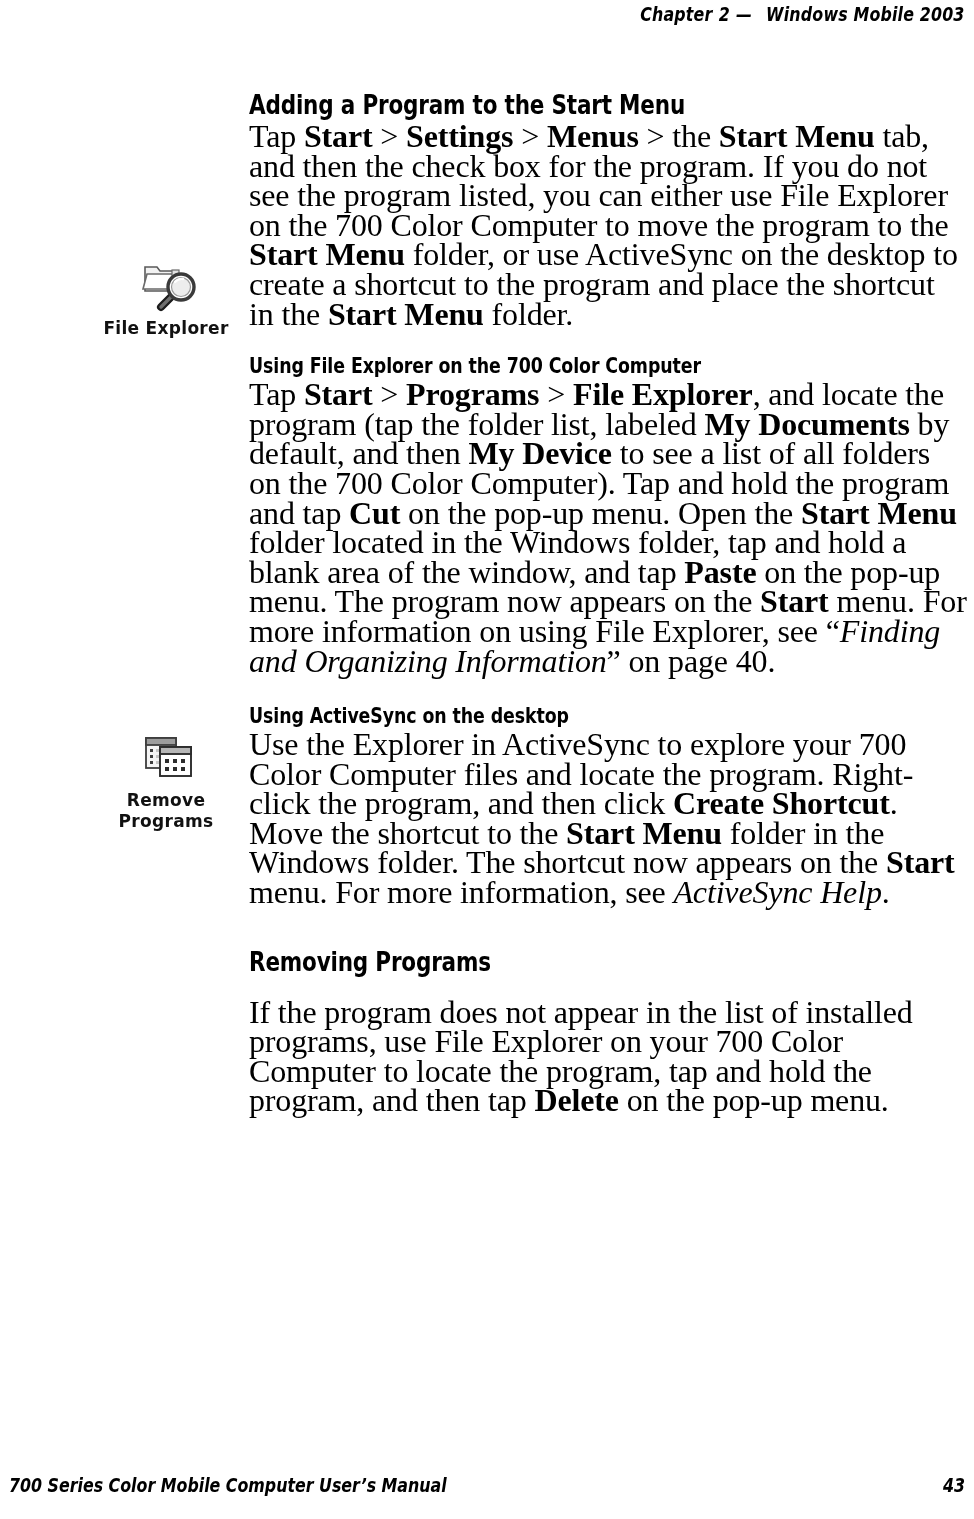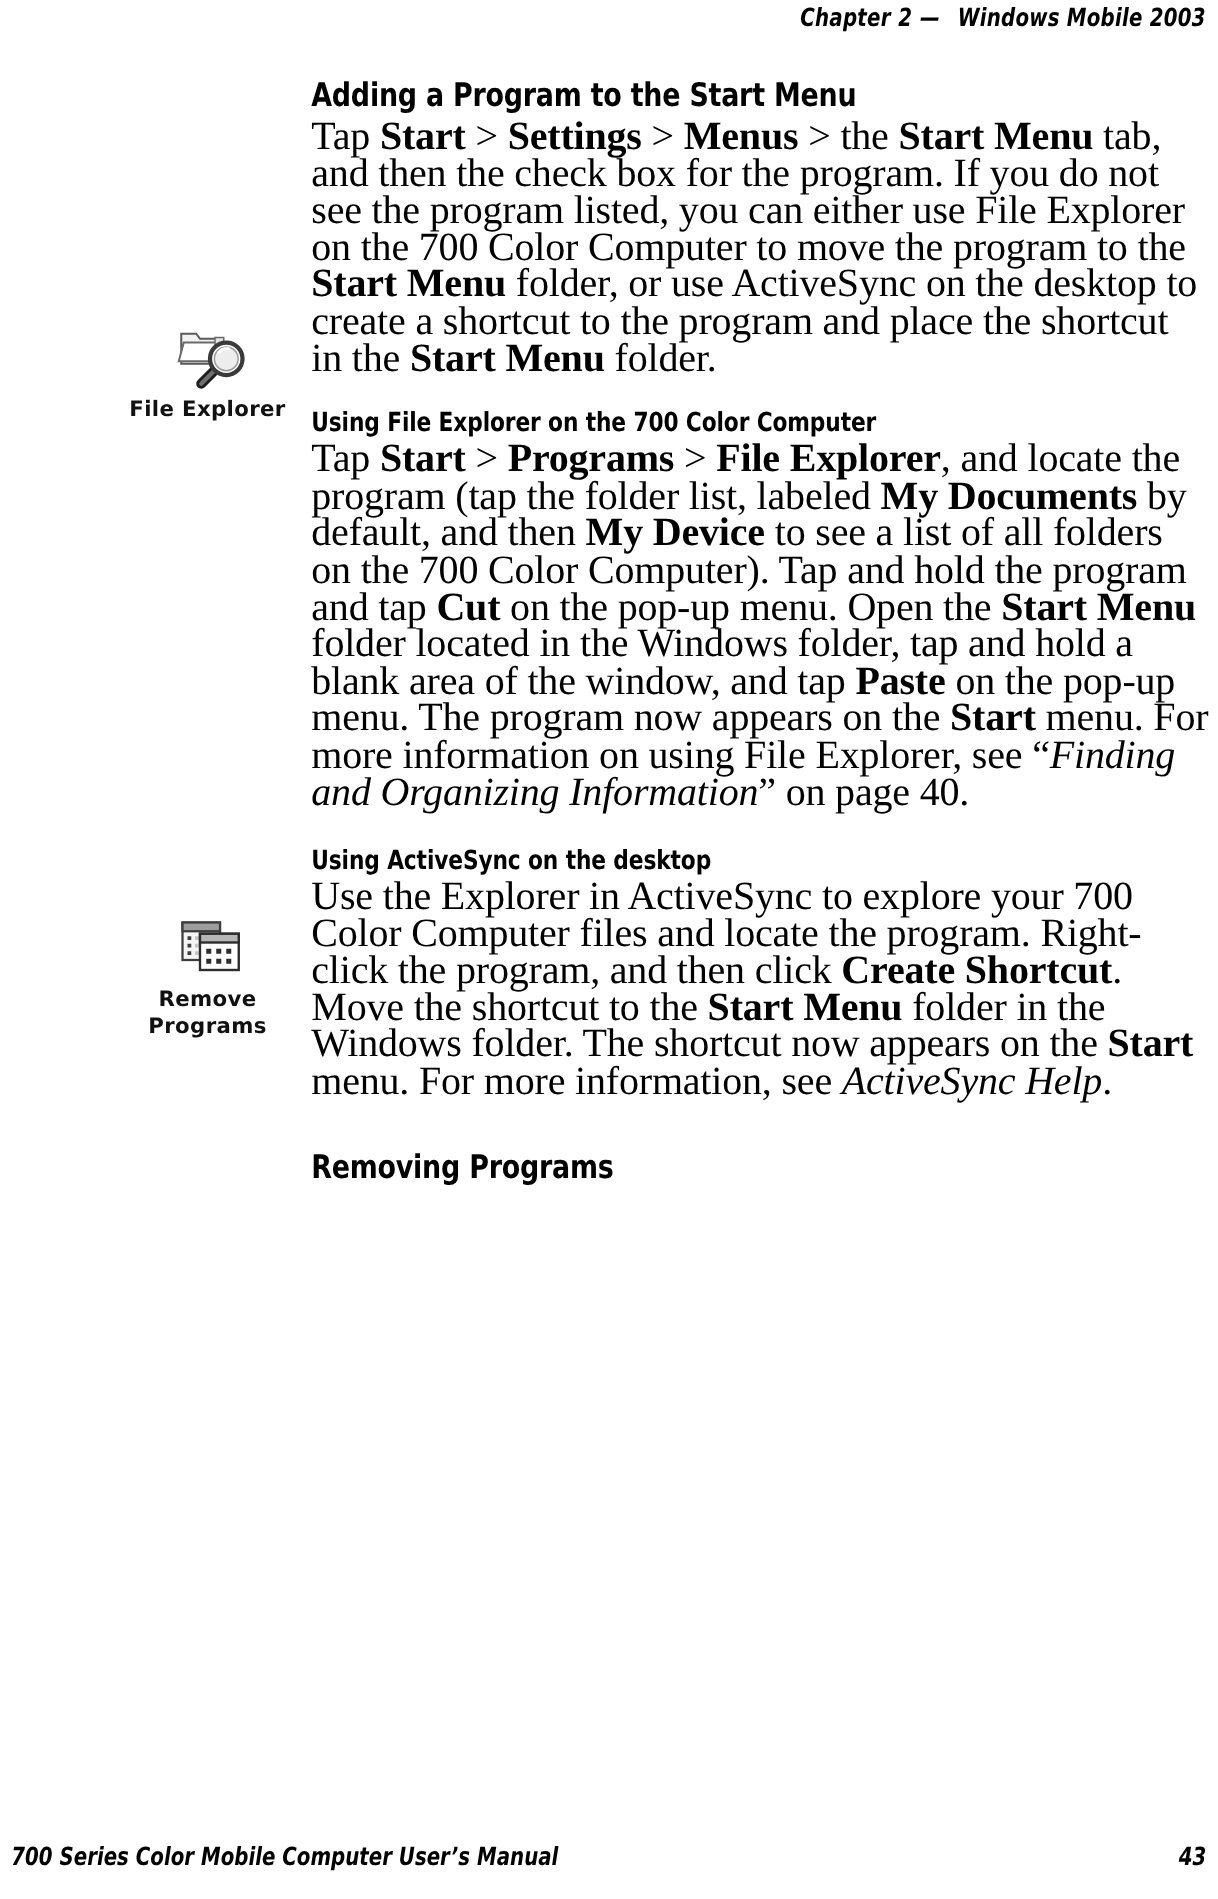--- a/index.html
+++ b/index.html
@@ -30,21 +30,21 @@
     transform: scaleX(0.88);
     transform-origin: right center;
   }
   .running-header .rh-chapter { margin-right: 7px; }
   .running-header .rh-dash { margin-right: 16px; }
 
   
   .content {
     position: absolute;
     left: 249px;
-    top: 62px;
+    top: 90px;
     width: 718px;
   }
 
   h1.section-head {
     font-family: "DejaVu Sans Condensed", "Liberation Sans Narrow", "Liberation Sans", sans-serif;
     font-weight: bold;
     font-size: 26px;
     line-height: 30px;
     margin: 0 0 2px 0;
     letter-spacing: -0.2px;
@@ -186,19 +186,20 @@
 
   <div class="block-gap-2"></div>
 
   <h2 class="sub-head">Using ActiveSync on the desktop</h2>
   <p class="body"><span>Use the Explorer in ActiveSync to explore your 700 Color Computer files and locate the program. Right-click the program, and then click </span><b>Create Shortcut</b><span>. Move the shortcut to the </span><b>Start Menu</b><span> folder in the Windows folder. The shortcut now appears on the </span><b>Start</b><span> menu. For more information, see </span><i>ActiveSync Help</i><span>.</span></p>
 
   <div class="block-gap-3"></div>
 
   <h1 class="section-head">Removing Programs</h1>
 
+  <p class="body gap-para"><span>If the program does not appear in the list of installed programs, use File Explorer on your 700 Color Computer to locate the program, tap and hold the program, and then tap </span><b>Delete</b><span> on the pop-up menu.</span></p>
 
 </div>
 
 <div class="footer">
   <span class="f-left">700 Series Color Mobile Computer User’s Manual</span>
   <span class="f-right">43</span>
 </div>
 
 </body></html>

